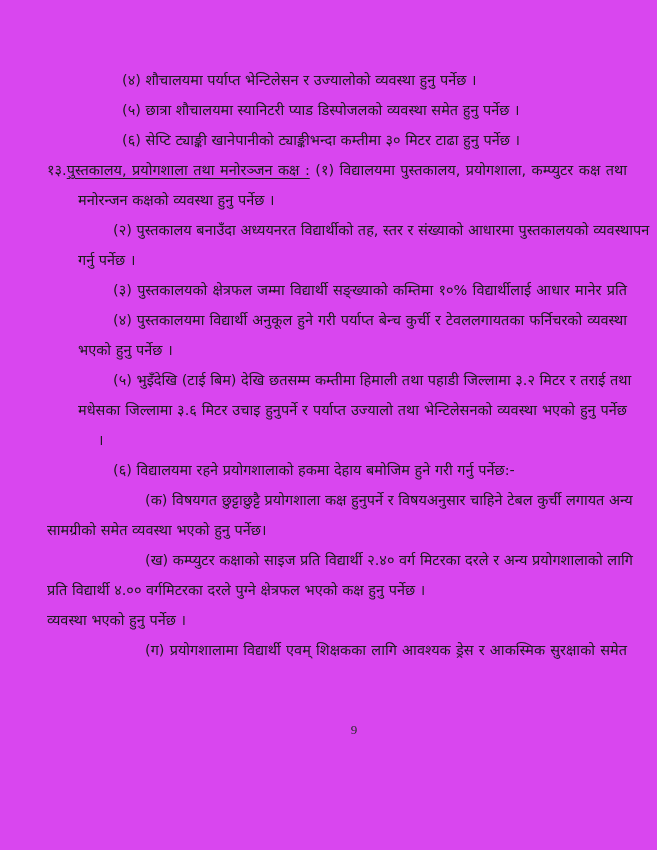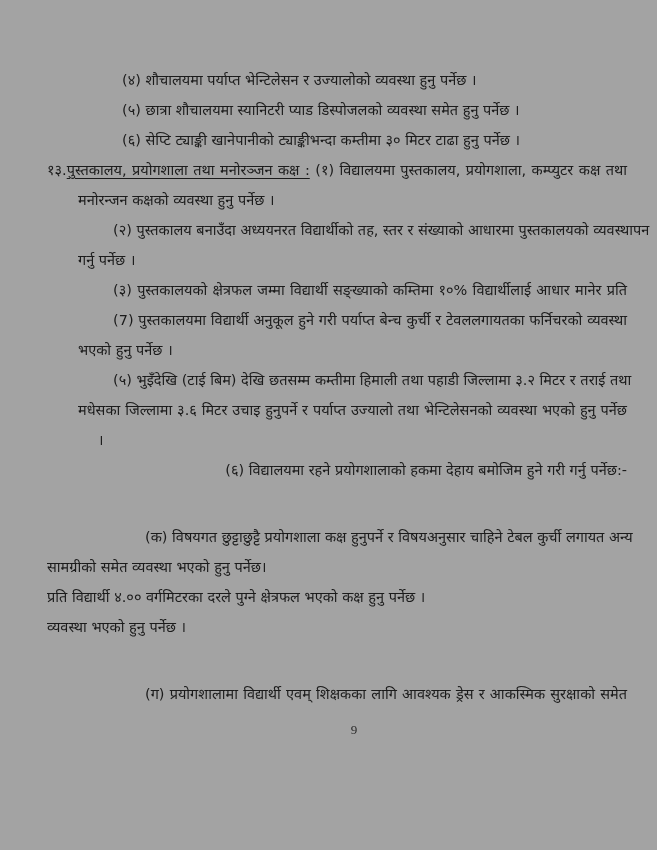--- a/index.html
+++ b/index.html
@@ -4,21 +4,21 @@
 <style>
   html, body {
     margin: 0;
     padding: 0;
     background: #ffffff;
   }
   .page {
     position: relative;
     width: 657px;
     height: 850px;
-    background: #a3a3a3;
+    background: #d946ef;
     overflow: hidden;
     font-family: "DejaVu Sans", sans-serif;
     color: #1b1b1b;
   }
   .doc {
     position: absolute;
     left: 47px;
     top: 65px;
     width: 580px;
   }
@@ -30,24 +30,24 @@
     font-weight: 400;
   }
   
   .j {
     text-align: justify;
     text-align-last: justify;
     text-justify: inter-word;
   }
   
   .ind-top   { margin-left: 75px; }   
-  .ind-item  { margin-left: 66px; text-align: right; }   
+  .ind-item  { margin-left: 66px; }   
   .ind-cont  { margin-left: 31px; }   
   .ind-danda { margin-left: 51px; }   
-  .ind-sub   { margin-left: 98px; margin-top: 37px; }   
+  .ind-sub   { margin-left: 98px; }   
   .ind-subc  { }  
   .b { font-weight: 400; }
   .u {
     text-decoration: underline;
     text-underline-offset: 3px;
     text-decoration-thickness: 1.3px;
   }
   .page-number {
     position: absolute;
     left: 47px;
@@ -72,32 +72,33 @@
     <div class="ln ind-top">(६) सेप्टि ट्याङ्की खानेपानीको ट्याङ्कीभन्दा कम्तीमा ३० मिटर टाढा हुनु पर्नेछ ।</div>
 
     <div class="ln j"><span class="b">१३.</span><span class="b u">पुस्तकालय, प्रयोगशाला तथा मनोरञ्जन कक्ष :</span> <span>(१) विद्यालयमा पुस्तकालय, प्रयोगशाला, कम्प्युटर कक्ष तथा</span></div>
     <div class="ln ind-cont">मनोरन्जन कक्षको व्यवस्था हुनु पर्नेछ ।</div>
 
     <div class="ln ind-item j">(२) पुस्तकालय बनाउँदा अध्ययनरत विद्यार्थीको तह, स्तर र संख्याको आधारमा पुस्तकालयको व्यवस्थापन</div>
     <div class="ln ind-cont">गर्नु पर्नेछ ।</div>
 
     <div class="ln ind-item j">(३) पुस्तकालयको क्षेत्रफल जम्मा विद्यार्थी सङ्ख्याको कम्तिमा १०% विद्यार्थीलाई आधार मानेर प्रति</div>
 
-    <div class="ln ind-item j">(7) पुस्तकालयमा विद्यार्थी अनुकूल हुने गरी पर्याप्त बेन्च कुर्ची र टेवललगायतका फर्निचरको व्यवस्था</div>
+    <div class="ln ind-item j">(४) पुस्तकालयमा विद्यार्थी अनुकूल हुने गरी पर्याप्त बेन्च कुर्ची र टेवललगायतका फर्निचरको व्यवस्था</div>
     <div class="ln ind-cont">भएको हुनु पर्नेछ ।</div>
 
     <div class="ln ind-item j">(५)  भुइँदेखि (टाई बिम) देखि छतसम्म कम्तीमा हिमाली तथा पहाडी जिल्लामा ३.२ मिटर र तराई तथा</div>
     <div class="ln ind-cont j">मधेसका जिल्लामा ३.६ मिटर उचाइ हुनुपर्ने र पर्याप्त उज्यालो तथा भेन्टिलेसनको व्यवस्था भएको हुनु पर्नेछ</div>
     <div class="ln ind-danda">।</div>
 
     <div class="ln ind-item">(६) विद्यालयमा रहने प्रयोगशालाको हकमा देहाय बमोजिम हुने गरी गर्नु पर्नेछ:-</div>
 
     <div class="ln ind-sub j">(क) विषयगत छुट्टाछुट्टै प्रयोगशाला कक्ष हुनुपर्ने र विषयअनुसार चाहिने टेबल कुर्ची लगायत अन्य</div>
     <div class="ln ind-subc">सामग्रीको समेत व्यवस्था भएको हुनु पर्नेछ।</div>
 
+    <div class="ln ind-sub j">(ख) कम्प्युटर कक्षाको साइज प्रति विद्यार्थी २.४० वर्ग मिटरका दरले र अन्य प्रयोगशालाको लागि</div>
     <div class="ln ind-subc">प्रति विद्यार्थी ४.०० वर्गमिटरका दरले पुग्ने क्षेत्रफल भएको कक्ष हुनु पर्नेछ ।</div>
 
     <div class="ln ind-subc">व्यवस्था भएको हुनु पर्नेछ ।</div>
     <div class="ln ind-sub j">(ग) प्रयोगशालामा विद्यार्थी एवम् शिक्षकका लागि आवश्यक ड्रेस र आकस्मिक सुरक्षाको समेत</div>
 
   </div>
 
   <div class="page-number">9</div>
 </div>
 

